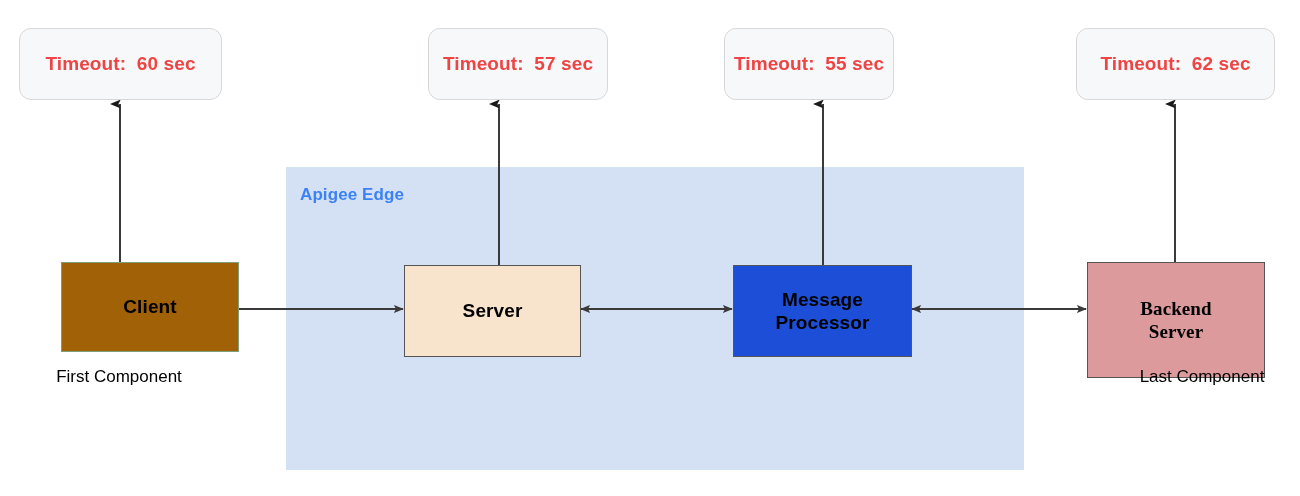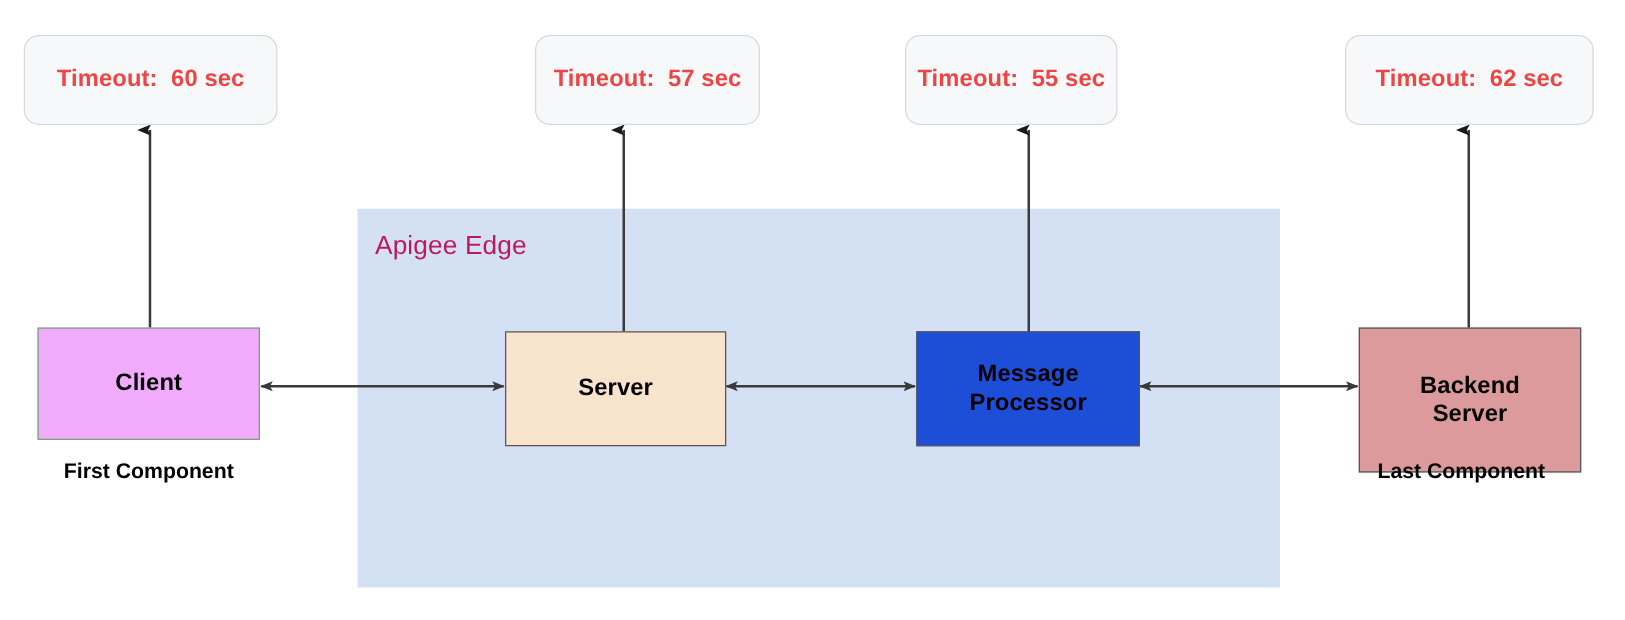--- a/index.html
+++ b/index.html
@@ -19,41 +19,41 @@
   }
   .zone {
     position: absolute;
     box-sizing: border-box;
   }
   .edge-zone {
     background: #d4e1f4;
   }
   .edge-zone-label {
     position: absolute;
-    font-size: 21px;
-    font-weight: normal;
-    color: #be185d;
+    font-size: 17px;
+    font-weight: bold;
+    color: #3b82f6;
     letter-spacing: 0.1px;
     white-space: nowrap;
   }
   .node {
     position: absolute;
     box-sizing: border-box;
     border: 1.5px solid #5a5a5a;
     display: flex;
     align-items: center;
     justify-content: center;
     text-align: center;
     font-size: 19px;
     font-weight: bold;
     color: #000000;
     line-height: 1.22;
     letter-spacing: 0.1px;
   }
-  .node-client   { background: #f0abfc; border-color: #7f9e7c; }
+  .node-client   { background: #a16207; border-color: #7f9e7c; margin-left: 31px; }
   .node-router   { background: #f8e3cd; border-color: #555555; }
   .node-mp       { background: #1d4ed8; border-color: #555555; }
   .node-backend  { background: #dd9a9d; border-color: #555555; }
 
   .callout {
     position: absolute;
     box-sizing: border-box;
     background: #f7f8fa;
     border: 1.3px solid #d6d8db;
     border-radius: 12px;
@@ -62,21 +62,21 @@
     justify-content: center;
     font-size: 19px;
     font-weight: bold;
     color: #ef4444;
     white-space: pre;
     letter-spacing: 0.1px;
   }
   .caption {
     position: absolute;
     font-size: 17px;
-    font-weight: bold;
+    font-weight: normal;
     color: #000000;
     white-space: nowrap;
     text-align: center;
   }
   .arrows {
     position: absolute;
     left: 0;
     top: 0;
     width: 1300px;
     height: 496px;
@@ -140,19 +140,19 @@
   <div class="node node-client" style="left:30px; top:262px; width:178px; height:90px;">Client</div>
   <div class="caption" style="left:30px; top:367px; width:178px;">First Component</div>
 
   <div class="node node-router" style="left:404px; top:265px; width:177px; height:92px;">Server</div>
 
   <div class="node node-mp" style="left:733px; top:265px; width:179px; height:92px;">
     <span style="white-space:pre-line;">Message
 Processor</span>
   </div>
 
-  <div class="node node-backend" style="left:1087px; top:262px; width:178px; height:116px;">
+  <div class="node node-backend" style="left:1087px; top:262px; width:178px; height:116px;font-family:Liberation Serif, serif;">
     <span style="white-space:pre-line;">Backend
 Server</span>
   </div>
-  <div class="caption" style="left:1080px; top:367px; width:178px;text-align:center;">Last Component</div>
+  <div class="caption" style="left:1113px; top:367px; width:178px;text-align:center;">Last Component</div>
 
 </div>
 
 </body></html>

